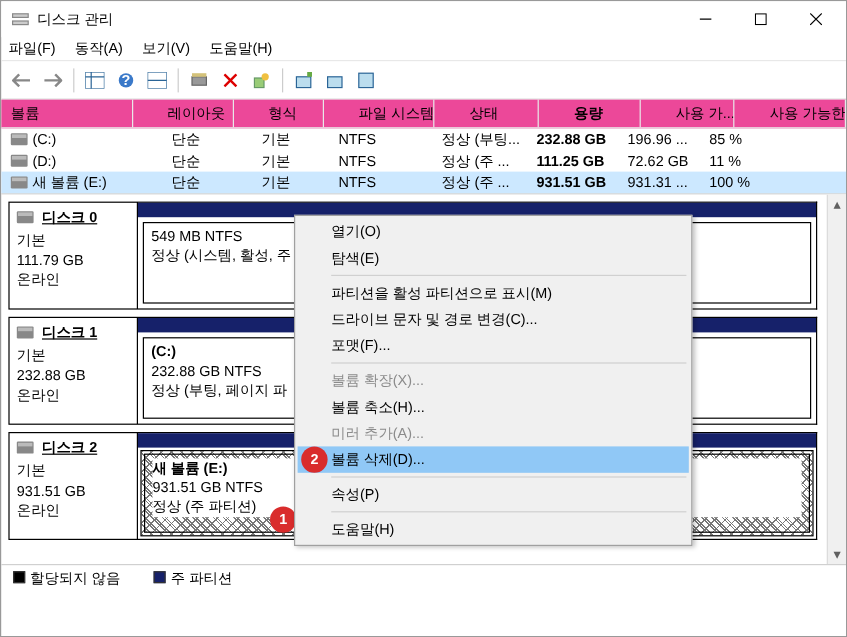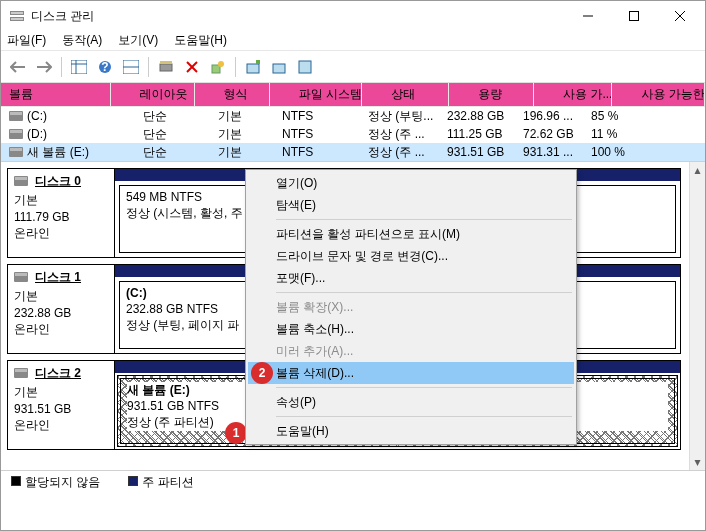--- a/index.html
+++ b/index.html
@@ -17,21 +17,21 @@
 .toolbar { height: 32px; display: flex; align-items: center; padding: 2px 6px; gap: 4px; border-bottom: 1px solid #e0e0e0; }
 .toolbar .tbtn { width: 22px; height: 22px; display: flex; align-items: center; justify-content: center; }
 .toolbar .sep { width: 1px; height: 20px; background: #ccc; margin: 0 2px; }
 
 .volumes { border-bottom: 1px solid #d0d0d0; }
 .vol-header { display: flex; background: #ec4899; border-bottom: 1px solid #e8e8e8; height: 24px; gap: 21px; }
 .vol-header .col { padding: 4px 8px; border-right: 1px solid #e8e8e8; display: flex; align-items: center; white-space: nowrap; overflow: hidden; }
 .vol-row { display: flex; height: 18px; align-items: center; }
 .vol-row .col { padding: 1px 8px; white-space: nowrap; overflow: hidden; display: flex; align-items: center; }
 .vol-row.selected { background: #cce8ff; }
-.c-vol { width: 134px; } .c-lay { width: 75px; } .c-fmt { width: 64px; } .c-fs { width: 86px; } .c-stat { width: 79px; } .c-cap { width: 76px; } .c-fr { width: 68px; } .c-pct { width: 86px; }
+.c-vol { width: 134px; } .c-lay { width: 75px; } .c-fmt { width: 64px; } .c-fs { width: 86px; } .c-stat { width: 79px; } .c-cap { width: 76px; font-weight: bold; } .c-fr { width: 68px; } .c-pct { width: 86px; }
 
 .drive-icon { display: inline-block; width: 14px; height: 10px; background: #888; border-radius: 1px; margin-right: 4px; position: relative; }
 .drive-icon::after { content: ""; position: absolute; left: 1px; top: 1px; width: 12px; height: 3px; background: #bbb; }
 
 .disks-area { height: 308px; overflow: hidden; position: relative; }
 .disks-scroll { position: absolute; right: 0; top: 0; width: 16px; height: 100%; background: #f0f0f0; border-left: 1px solid #dcdcdc; }
 .disks-scroll .arrow { height: 16px; display: flex; align-items: center; justify-content: center; color: #606060; }
 .disks-scroll .arrow.bottom { position: absolute; bottom: 0; width: 100%; }
 
 .disk-row { display: flex; margin: 6px 6px 2px 6px; height: 90px; }
@@ -51,21 +51,21 @@
 }
 .part .inner { background: #fff; position: relative; z-index: 1; }
 
 .badge-circle { position: absolute; width: 22px; height: 22px; background: #d92c2c; border-radius: 50%; color: #fff; display: flex; align-items: center; justify-content: center; font-weight: bold; font-size: 12px; z-index: 5; }
 
 .legend { border-top: 1px solid #d0d0d0; height: 24px; display: flex; align-items: center; padding: 0 10px; gap: 28px; }
 .legend .sw { width: 10px; height: 10px; display: inline-block; margin-right: 4px; border: 1px solid #333; }
 .legend .sw.black { background: #000; }
 .legend .sw.navy { background: #16216a; }
 
-.ctx-menu { position: absolute; left: 244px; top: 168px; width: 332px; background: #f0f0f0; border: 1px solid #a0a0a0; box-shadow: 2px 2px 4px rgba(0,0,0,0.25); z-index: 100; padding: 2px; }
+.ctx-menu { position: absolute; left: 244px; top: 178px; width: 332px; background: #f0f0f0; border: 1px solid #a0a0a0; box-shadow: 2px 2px 4px rgba(0,0,0,0.25); z-index: 100; padding: 2px; }
 .ctx-menu .row { display: flex; align-items: center; height: 22px; padding: 0 20px 0 28px; position: relative; }
 .ctx-menu .row.disabled { color: #8b8b8b; }
 .ctx-menu .row.selected { background: #90c8f6; }
 .ctx-menu .row.selected-wrap { position: relative; }
 .ctx-menu .sep { height: 1px; background: #d0d0d0; margin: 3px 2px 3px 28px; }
 .ctx-badge { position: absolute; left: 3px; top: 50%; transform: translateY(-50%); }
 
 svg { display: block; }
 </style>
 </head>

